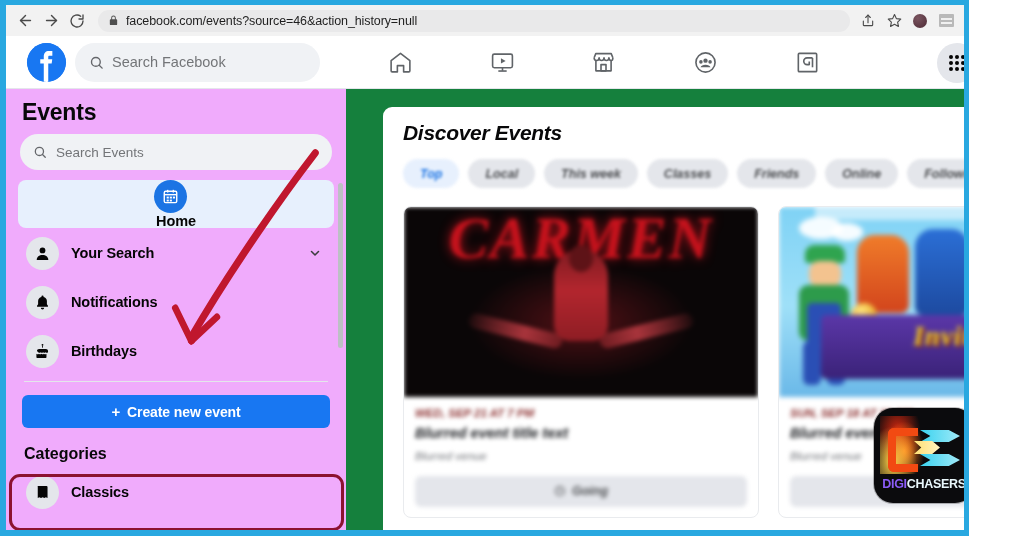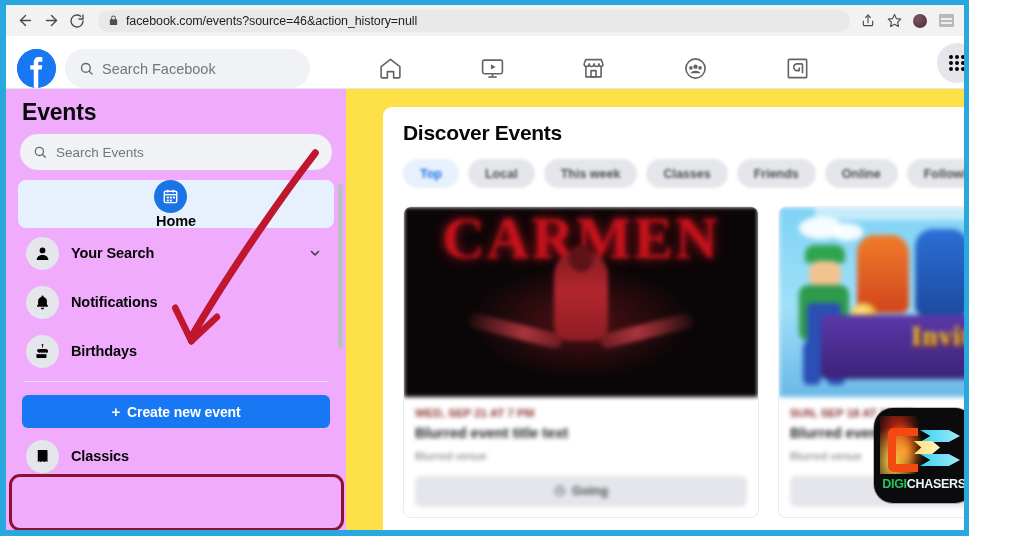--- a/index.html
+++ b/index.html
@@ -86,22 +86,22 @@
   .ext-icon::before { top: 4px; }
   .ext-icon::after { top: 8px; }
 
   
   .fb-header {
     position: relative;
     height: 53px;
     background: #ffffff;
     border-bottom: 1px solid #e4e6eb;
     display: flex;
-    align-items: flex-end;
-    padding-left: 11px;
+    align-items: center;
+    padding-left: 21px;
   }
   .fb-logo {
     width: 39px; height: 39px;
     border-radius: 50%;
     background: #1877f2;
     display: flex; align-items: center; justify-content: center;
     flex: 0 0 auto;
     overflow: hidden;
   }
   .fb-search {
@@ -276,22 +276,23 @@
     width: 100%; height: 100%;
     pointer-events: none;
     z-index: 11;
     overflow: visible;
   }
 
   
   .main {
     position: relative;
     flex: 1 1 auto;
-    background: #fde047;
-    overflow: hidden;
+    background: #15803d;
+    overflow: hidden;
+    font-style: italic;
   }
   .main-card {
     position: absolute;
     left: 37px; top: 18px;
     right: -20px; bottom: -40px;
     background: #ffffff;
     border-radius: 9px;
     padding: 14px 20px 0 20px;
     overflow: hidden;
   }
@@ -488,21 +489,21 @@
     clip-path: polygon(0 0, 70% 0, 100% 50%, 70% 100%, 0 100%, 28% 50%);
   }
   .wm-text {
     position: absolute; left: 0; right: 0; bottom: 12px;
     text-align: center;
     font-size: 12.5px;
     font-weight: bold;
     letter-spacing: -0.3px;
     white-space: nowrap;
   }
-  .wm-digi { color: #22c55e; }
+  .wm-digi { color: #8b5cf6; }
   .wm-chasers { color: #e9f7fb; }
 </style>
 </head>
 <body>
 
 <div id="frame">
 <div id="screen">
 
   <div class="browser-bar">
     <div class="nav-btn">
@@ -699,20 +700,21 @@
 
       <div class="sb-divider"></div>
 
       <div class="create-wrap">
         <div class="create-btn">
           <span class="create-plus">+</span>
           <span>Create new event</span>
         </div>
       </div>
 
+      <div class="sb-cat-title">Categories</div>
 
       <div class="sb-item">
         <span class="sb-ico">
           <svg width="17" height="17" viewBox="0 0 24 24" fill="currentColor">
                 <path d="M5.4 2.8h12.3a1.4 1.4 0 0 1 1.4 1.4v15.7l-2.3-1.3-2.3 1.3-2.3-1.3-2.3 1.3-2.3-1.3-2.3 1.3V4.2a1.4 1.4 0 0 1 .1-1.4z"></path>
               </svg>
         </span>
         <span class="sb-label">Classics</span>
       </div>
 

